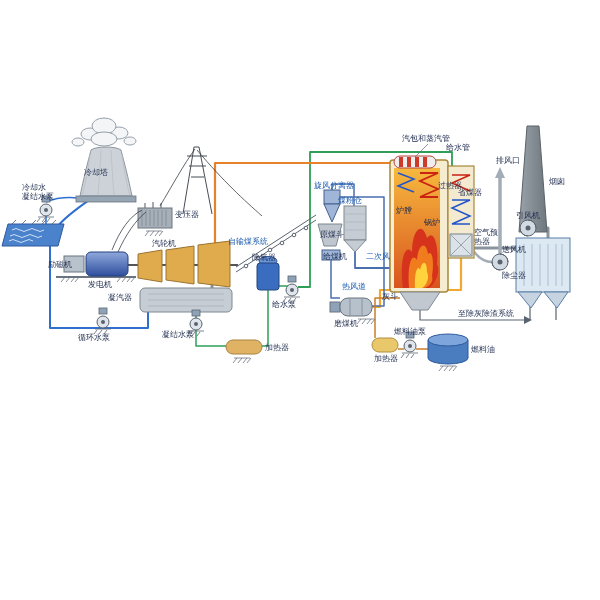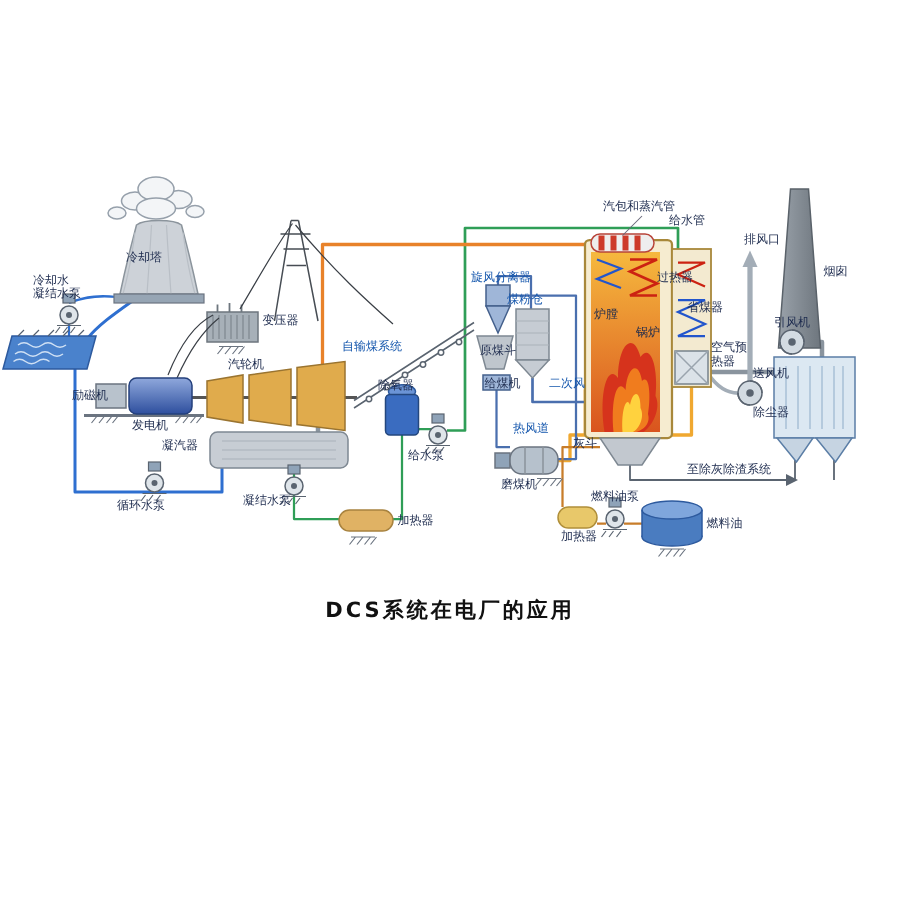--- a/index.html
+++ b/index.html
@@ -221,42 +221,41 @@
 <div class="lbl" style="left:175px;top:210px">变压器</div>
 <div class="lbl" style="left:48px;top:260px">励磁机</div>
 <div class="lbl" style="left:88px;top:280px">发电机</div>
 <div class="lbl" style="left:152px;top:239px">汽轮机</div>
 <div class="lbl" style="left:108px;top:293px">凝汽器</div>
 <div class="lbl" style="left:78px;top:333px">循环水泵</div>
 <div class="lbl" style="left:162px;top:330px">凝结水泵</div>
 <div class="lbl" style="left:265px;top:343px">加热器</div>
 <div class="lbl" style="left:252px;top:253px">除氧器</div>
 <div class="lbl" style="left:272px;top:300px">给水泵</div>
-<div class="lbl blue" style="left:228px;top:227px">自输煤系统</div>
+<div class="lbl blue" style="left:228px;top:237px">自输煤系统</div>
 <div class="lbl blue" style="left:314px;top:181px">旋风分离器</div>
 <div class="lbl blue" style="left:338px;top:196px">煤粉仓</div>
 <div class="lbl" style="left:320px;top:230px">原煤斗</div>
 <div class="lbl" style="left:323px;top:252px">给煤机</div>
 <div class="lbl blue" style="left:366px;top:252px">二次风</div>
 <div class="lbl blue" style="left:342px;top:282px">热风道</div>
 <div class="lbl" style="left:334px;top:319px">磨煤机</div>
 <div class="lbl" style="left:382px;top:292px">灰斗</div>
 <div class="lbl" style="left:402px;top:134px">汽包和蒸汽管</div>
 <div class="lbl" style="left:446px;top:143px">给水管</div>
 <div class="lbl" style="left:496px;top:156px">排风口</div>
 <div class="lbl" style="left:549px;top:177px">烟囱</div>
 <div class="lbl" style="left:438px;top:181px">过热器</div>
-<div class="lbl" style="left:458px;top:201px">省煤器</div>
+<div class="lbl" style="left:458px;top:188px">省煤器</div>
 <div class="lbl" style="left:396px;top:206px">炉膛</div>
 <div class="lbl" style="left:424px;top:218px">锅炉</div>
 <div class="lbl" style="left:474px;top:228px">空气预
 热器</div>
 <div class="lbl" style="left:502px;top:245px">送风机</div>
 <div class="lbl" style="left:516px;top:211px">引风机</div>
 <div class="lbl" style="left:502px;top:271px">除尘器</div>
 <div class="lbl" style="left:458px;top:309px">至除灰除渣系统</div>
 <div class="lbl" style="left:394px;top:327px">燃料油泵</div>
 <div class="lbl" style="left:374px;top:354px">加热器</div>
 <div class="lbl" style="left:471px;top:345px">燃料油</div>
 
-<div class="title">DCS系统在电厂的应用</div>
 
 </div>
 
 </body></html>

